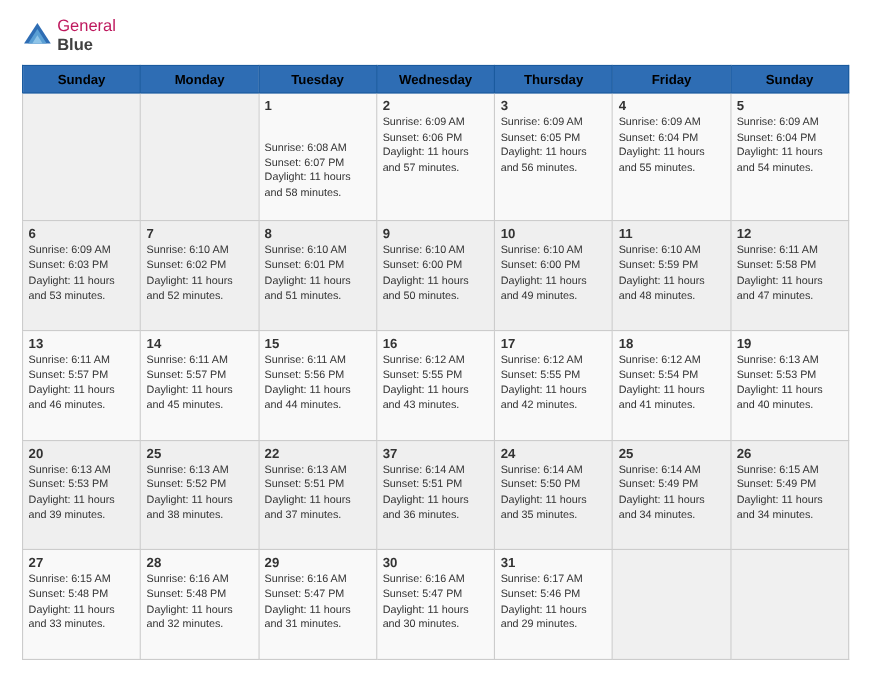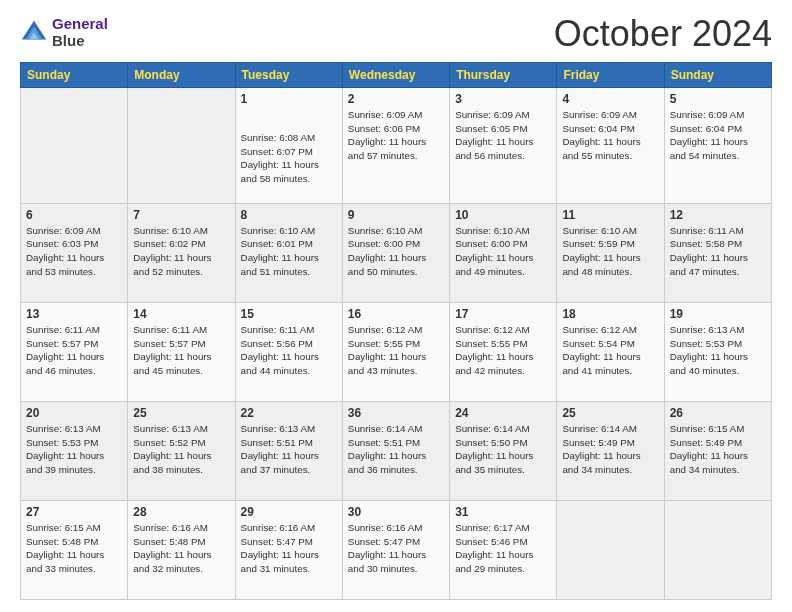--- a/index.html
+++ b/index.html
@@ -28,22 +28,22 @@
       align-items: center;
       gap: 4px;
     }
     .logo-text {
       display: flex;
       flex-direction: column;
       line-height: 1.1;
     }
     .logo-general {
       font-size: 15px;
-      font-weight: bold;
-      color: #4c1d95;
+      font-weight: normal;
+      color: #be185d;
     }
     .logo-blue {
       font-size: 15px;
       font-weight: bold;
       color: #404040;
     }
     .logo-icon {
       width: 28px;
       height: 28px;
     }
@@ -62,22 +62,22 @@
       margin-top: 2px;
     }
     .calendar {
       width: 100%;
       border-collapse: collapse;
       flex: 1;
       font-size: 10.5px;
     }
     .calendar thead tr th {
       background-color: #2e6db4;
-      color: #fde047;
-      text-align: left;
+      color: #000000;
+      text-align: center;
       padding: 5px 6px;
       font-weight: bold;
       font-size: 12px;
       border: 1px solid #1a5a9e;
     }
     .calendar tbody tr td {
       vertical-align: top;
       padding: 4px 5px;
       border: 1px solid #ccc;
       width: calc(100% / 7);
@@ -116,21 +116,20 @@
         <polygon points="15,2 28,22 2,22" fill="#2e6db4"></polygon>
         <polygon points="15,8 24,22 6,22" fill="#5a9fd4"></polygon>
         <polygon points="15,14 20,22 10,22" fill="#8ec4e8"></polygon>
       </svg>
       <div class="logo-text">
         <span class="logo-general">General</span>
         <span class="logo-blue">Blue</span>
       </div>
     </div>
     <div class="title-block">
-      <div class="month-title">October 2024</div>
     </div>
   </div>
 
   <table class="calendar">
     <thead>
       <tr>
 
       <th>Sunday</th>
           <th>Monday</th>
           <th>Tuesday</th>
@@ -276,21 +275,21 @@
 Sunset: 5:52 PM
 Daylight: 11 hours and 38 minutes.</div>
           </td>
           <td>
             <span class="day-number">22</span>
             <div class="cell-content" style="white-space: pre-line;">Sunrise: 6:13 AM
 Sunset: 5:51 PM
 Daylight: 11 hours and 37 minutes.</div>
           </td>
           <td>
-            <span class="day-number">36</span>
+            <span class="day-number">37</span>
             <div class="cell-content" style="white-space: pre-line;">Sunrise: 6:14 AM
 Sunset: 5:51 PM
 Daylight: 11 hours and 36 minutes.</div>
           </td>
           <td>
             <span class="day-number">24</span>
             <div class="cell-content" style="white-space: pre-line;">Sunrise: 6:14 AM
 Sunset: 5:50 PM
 Daylight: 11 hours and 35 minutes.</div>
           </td>

